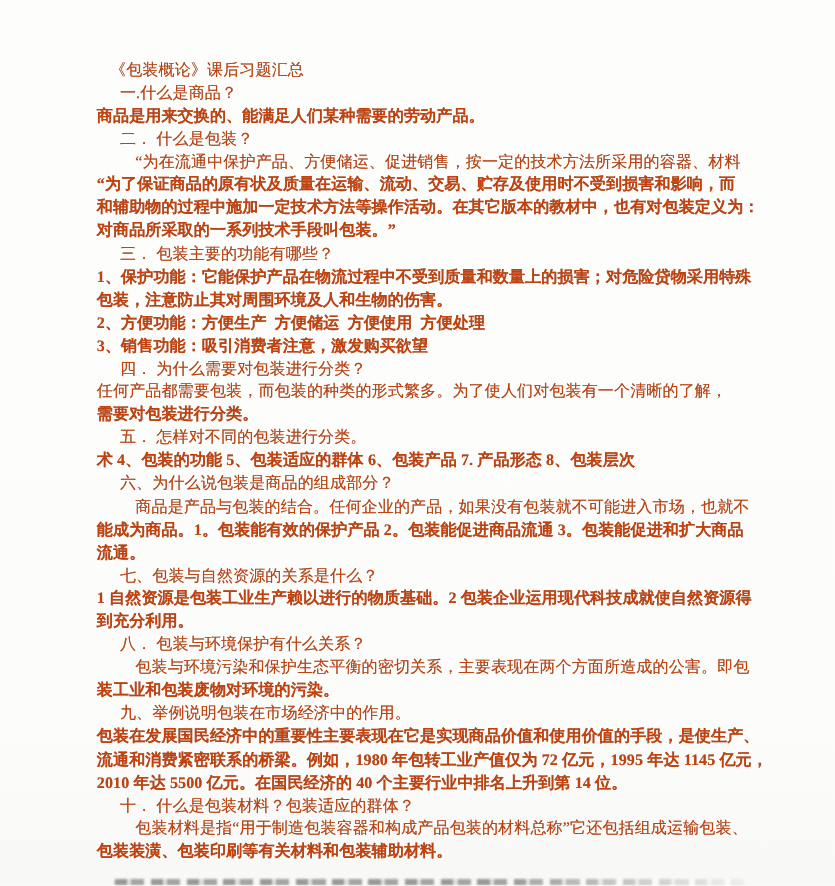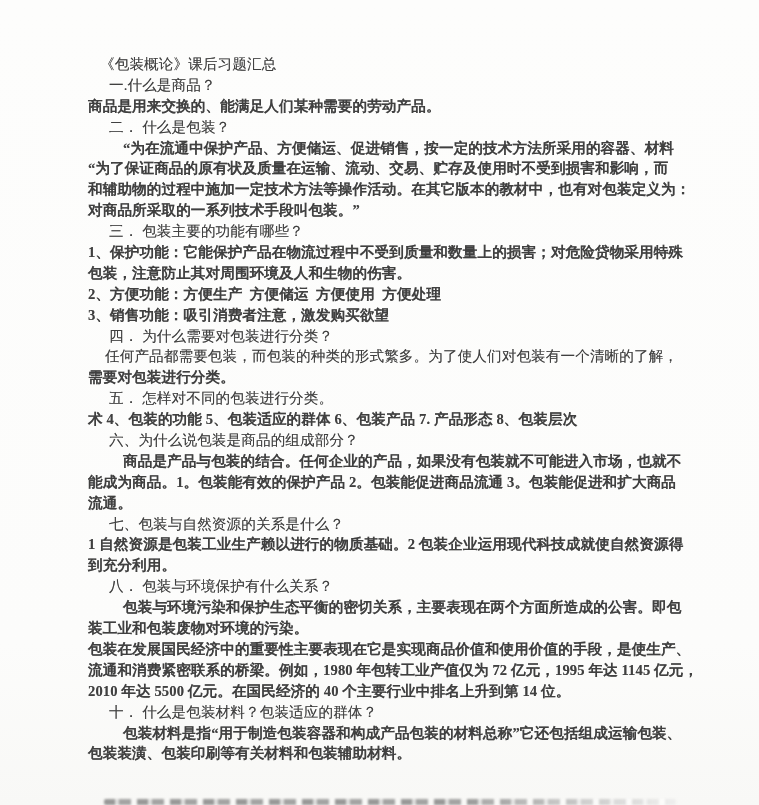--- a/index.html
+++ b/index.html
@@ -6,36 +6,36 @@
   body{
     width:759px;height:805px;overflow:hidden;position:relative;
     background:linear-gradient(180deg,#fdfdfc 0%,#fcfcfb 80%,#f8f8f6 100%);
     font-family:"Liberation Serif","DejaVu Serif",serif;
   }
   .page{
     position:absolute;inset:0;
   }
   .content{
     position:absolute;left:88px;top:54px;width:620px;
-    color:#404040;
+    color:#c2410c;
     filter:blur(0.3px);
     text-shadow:0 0 0.6px rgba(80,80,80,0.55);
   }
   .line{
     white-space:pre;
     font-size:14.6px;
     line-height:20.9px;
     height:20.9px;
     letter-spacing:0.1px;
   }
   .ind-title{margin-left:12px;}
   .ind-h{margin-left:21px;}
   .ind-0{margin-left:0;font-weight:bold;}
-  .ind-1{margin-left:17px;}
-  .ind-2{margin-left:35px;font-weight:bold;}
+  .ind-1{margin-left:0;}
+  .ind-2{margin-left:35px;}
   
   .smudge{
     position:absolute;left:104px;top:799px;width:572px;height:6px;
     background:
       linear-gradient(90deg,rgba(253,253,252,0) 0%,rgba(253,253,252,0) 62%,rgba(253,253,252,0.85) 100%),
       repeating-linear-gradient(90deg,
         rgba(75,75,75,0.55) 0 11px,
         rgba(130,130,130,0.22) 11px 15px,
         rgba(80,80,80,0.5) 15px 27px,
         rgba(255,255,255,0) 27px 33px);
@@ -69,20 +69,21 @@
       <div class="line ind-h">六、为什么说包装是商品的组成部分？</div>
       <div class="line ind-2">商品是产品与包装的结合。任何企业的产品，如果没有包装就不可能进入市场，也就不</div>
       <div class="line ind-0">能成为商品。1。包装能有效的保护产品 2。包装能促进商品流通 3。包装能促进和扩大商品</div>
       <div class="line ind-0">流通。</div>
       <div class="line ind-h">七、包装与自然资源的关系是什么？</div>
       <div class="line ind-0">1 自然资源是包装工业生产赖以进行的物质基础。2 包装企业运用现代科技成就使自然资源得</div>
       <div class="line ind-0">到充分利用。</div>
       <div class="line ind-h">八． 包装与环境保护有什么关系？</div>
       <div class="line ind-2">包装与环境污染和保护生态平衡的密切关系，主要表现在两个方面所造成的公害。即包</div>
       <div class="line ind-0">装工业和包装废物对环境的污染。</div>
+      <div class="line ind-h">九、举例说明包装在市场经济中的作用。</div>
       <div class="line ind-0">包装在发展国民经济中的重要性主要表现在它是实现商品价值和使用价值的手段，是使生产、</div>
       <div class="line ind-0">流通和消费紧密联系的桥梁。例如，1980 年包转工业产值仅为 72 亿元，1995 年达 1145 亿元，</div>
       <div class="line ind-0">2010 年达 5500 亿元。在国民经济的 40 个主要行业中排名上升到第 14 位。</div>
       <div class="line ind-h">十． 什么是包装材料？包装适应的群体？</div>
       <div class="line ind-2">包装材料是指“用于制造包装容器和构成产品包装的材料总称”它还包括组成运输包装、</div>
       <div class="line ind-0">包装装潢、包装印刷等有关材料和包装辅助材料。</div>
     </div>
   <div class="smudge"></div>
 </div>
 

